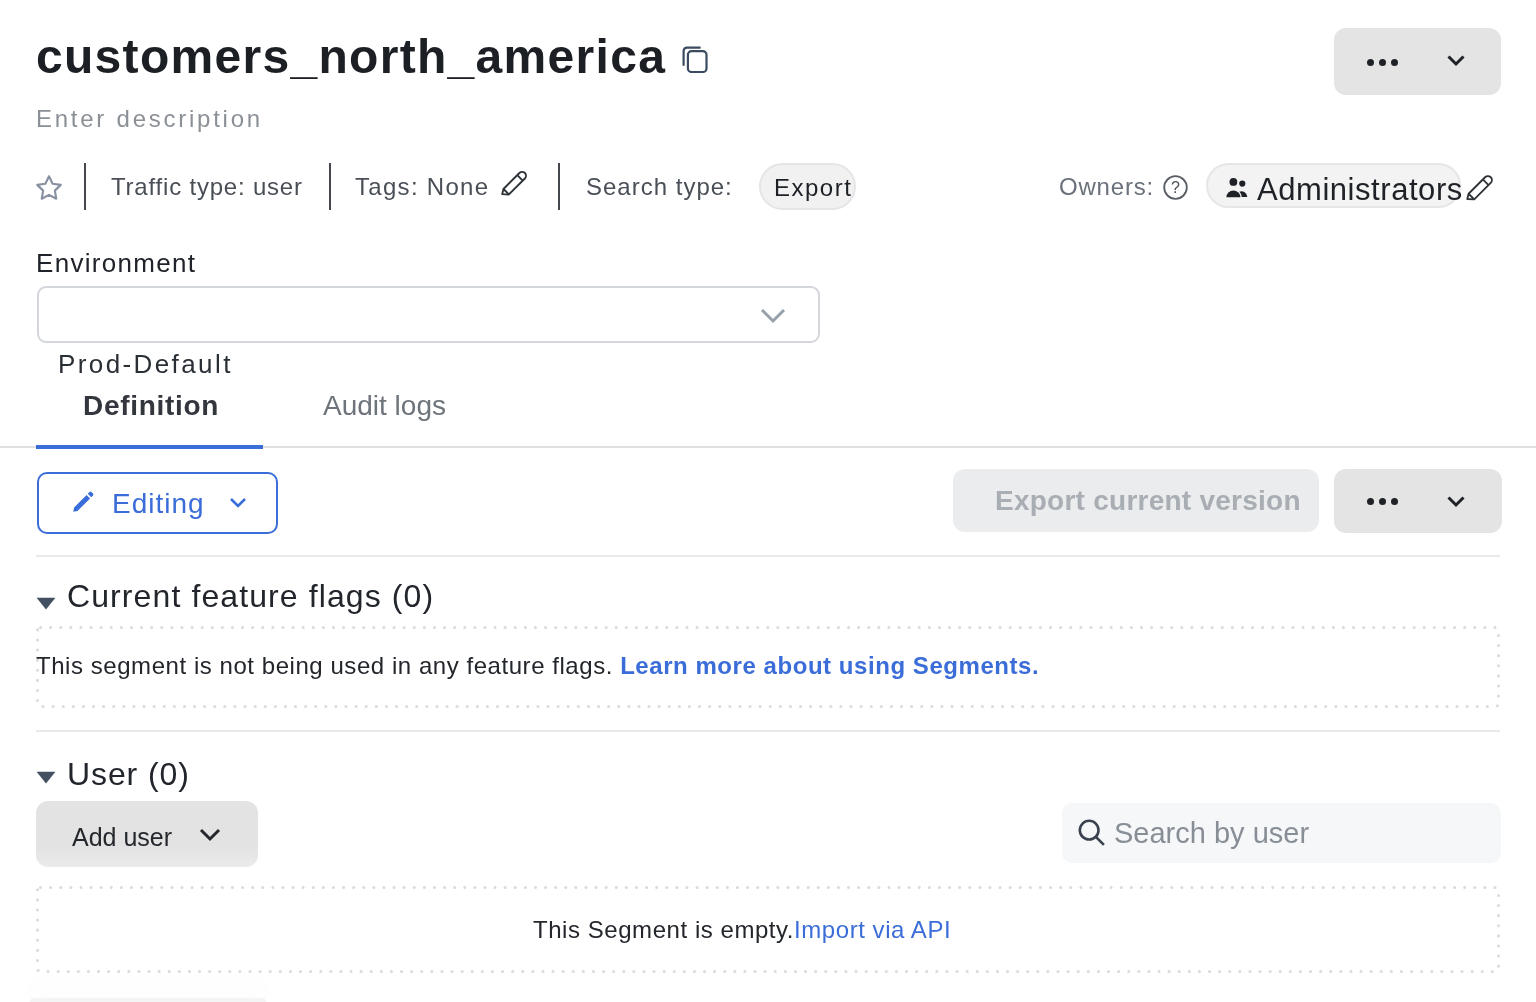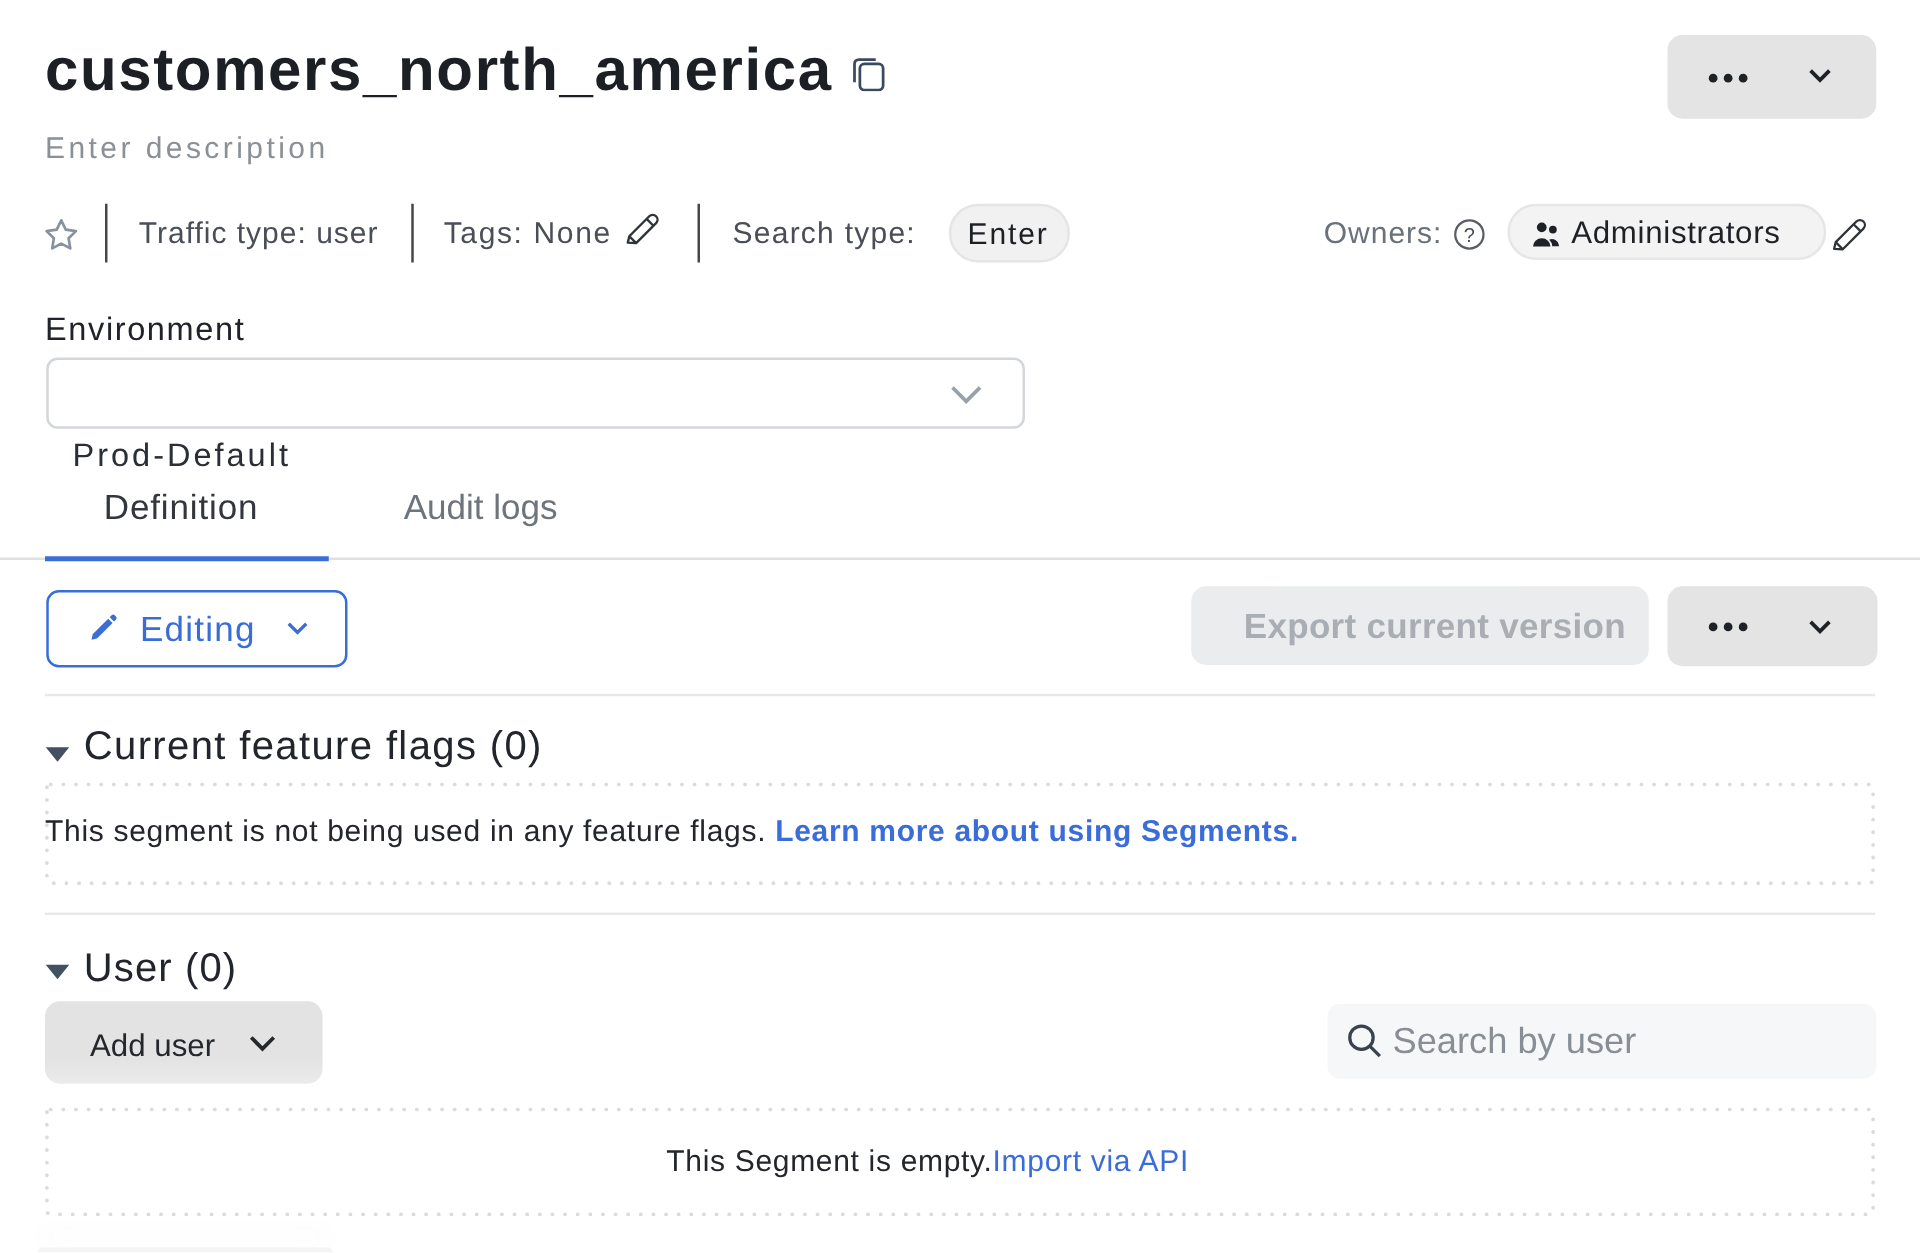--- a/index.html
+++ b/index.html
@@ -27,35 +27,35 @@
 <div class="abs" style="left:329px; top:163px; width:2px; height:47px; background:#44484e;"></div>
 <div class="abs txt" style="left:355px; top:174.5px; font-size:24px; color:#4a4f57; letter-spacing:1.3px;">Tags: None</div>
 <svg class="abs" style="left:500px; top:167px;" width="29" height="29" viewBox="0 0 26 26" fill="none" stroke="#2e3338" stroke-width="1.7" stroke-linejoin="round">
   <path d="M2 24.3 L3.1 19.7 L17.4 5.4 A3.46 3.46 0 0 1 22.3 10.3 L8 24.6 Z"></path>
   <path d="M3.1 19.7 L8 24.6"></path>
   <path d="M15.5 7.3 L20.4 12.2"></path>
 </svg>
 <div class="abs" style="left:558px; top:163px; width:2px; height:47px; background:#44484e;"></div>
 <div class="abs txt" style="left:586px; top:174.5px; font-size:24px; color:#4a4f57; letter-spacing:1.0px;">Search type:</div>
 <div class="abs" style="left:759px; top:163px; width:97px; height:47px; background:#f1f1f2; border:2px solid #e4e5e7; border-radius:24px;"></div>
-<div class="abs txt" style="left:774px; top:175.5px; font-size:24px; color:#1d2025; letter-spacing:1.5px;">Enter</div>
+<div class="abs txt" style="left:774px; top:175.5px; font-size:24px; color:#1d2025; letter-spacing:1.5px;">Export</div>
 
 <div class="abs txt" style="left:1059px; top:174.5px; font-size:24px; color:#6a717b; letter-spacing:0.8px;">Owners:</div>
 <svg class="abs" style="left:1163px; top:175px;" width="25" height="25" viewBox="0 0 25 25" fill="none">
   <circle cx="12.5" cy="12.5" r="11.3" stroke="#595e64" stroke-width="1.8"></circle>
   <text x="12.5" y="18.3" text-anchor="middle" font-family="Liberation Sans" font-size="16" fill="#4a4e54">?</text>
 </svg>
 <div class="abs" style="left:1206px; top:163px; width:255px; height:45px; background:#f3f3f4; border:2px solid #e5e6e7; border-radius:23px;"></div>
 <svg class="abs" style="left:1225px; top:177px;" width="23" height="21" viewBox="0 0 23 21" fill="#1e2126">
   <circle cx="8.4" cy="4.9" r="3.9"></circle>
   <path d="M1.4 20.2 a7 6.6 0 0 1 14 0 Z"></path>
   <circle cx="17.3" cy="6.6" r="3.1"></circle>
   <path d="M16.8 20.0 a8 7.4 0 0 0 -2.5 -5.3 a5.6 5.3 0 0 1 7.8 4.2 l0.1 1.1 Z"></path>
 </svg>
-<div class="abs txt" style="left:1257px; top:174px; font-size:25px; color:#1e2126; letter-spacing:0.55px;">Administrators</div>
+<div class="abs txt" style="left:1257px; top:174px; font-size:31px; color:#1e2126; letter-spacing:0.55px;">Administrators</div>
 <svg class="abs" style="left:1464.5px; top:170.5px;" width="30" height="30" viewBox="0 0 26 26" fill="none" stroke="#2e3338" stroke-width="1.6" stroke-linejoin="round">
   <path d="M2 24.3 L3.1 19.7 L17.4 5.4 A3.46 3.46 0 0 1 22.3 10.3 L8 24.6 Z"></path>
   <path d="M3.1 19.7 L8 24.6"></path>
   <path d="M15.5 7.3 L20.4 12.2"></path>
 </svg>
 
 <div class="abs" style="left:1334px; top:28px; width:167px; height:67px; background:#e4e4e5; border-radius:12px;"></div>
 <div class="abs" style="left:1367px; top:59px; width:7px; height:7px; border-radius:50%; background:#1e2126;"></div>
 <div class="abs" style="left:1379px; top:59px; width:7px; height:7px; border-radius:50%; background:#1e2126;"></div>
 <div class="abs" style="left:1391px; top:59px; width:7px; height:7px; border-radius:50%; background:#1e2126;"></div>
@@ -63,21 +63,21 @@
   <path d="M4.5 4.5 L12 12 L19.5 4.5"></path>
 </svg>
 
 <div class="abs txt" style="left:36px; top:250px; font-size:26px; font-weight:400; color:#20242a; letter-spacing:1.3px;">Environment</div>
 <div class="abs" style="left:37px; top:286px; width:783px; height:57px; border:2px solid #d3d6da; border-radius:9px;"></div>
 <div class="abs txt" style="left:58px; top:303px; font-size:26px; color:#2a2f36; letter-spacing:2.4px;margin-top:48px;">Prod-Default</div>
 <svg class="abs" style="left:758px; top:306px;" width="30" height="20" viewBox="0 0 30 20" fill="none" stroke="#98a0aa" stroke-width="3">
   <path d="M4 4 L15 15 L26 4"></path>
 </svg>
 
-<div class="abs txt" style="left:83px; top:392px; font-size:28px; font-weight:400; color:#33373d; letter-spacing:0.7px;">Definition</div>
+<div class="abs txt" style="left:83px; top:392px; font-size:28px; font-weight:700; color:#33373d; letter-spacing:0.7px;">Definition</div>
 <div class="abs txt" style="left:323px; top:392px; font-size:28px; font-weight:400; color:#6e747c;">Audit logs</div>
 <div class="abs" style="left:0; top:446px; width:1536px; height:2px; background:#dfe0e2;"></div>
 <div class="abs" style="left:36px; top:445px; width:227px; height:4px; background:#3b6dd8;"></div>
 
 <div class="abs" style="left:37px; top:472px; width:241px; height:62px; border:2px solid #3b6dd8; border-radius:10px;"></div>
 <svg class="abs" style="left:70px; top:489px;" width="26" height="26" viewBox="0 0 24 24" fill="#3b6dd8">
   <path d="M3 21 L3.8 17 L15.3 5.5 L18.5 8.7 L7 20.2 L3 21 Z M16.4 4.4 L17.8 3 A1.6 1.6 0 0 1 20.1 3 L21 3.9 A1.6 1.6 0 0 1 21 6.2 L19.6 7.6 Z"></path>
 </svg>
 <div class="abs txt" style="left:112px; top:490px; font-size:28px; color:#3b6dd8; letter-spacing:1.0px;">Editing</div>
 <svg class="abs" style="left:228px; top:496px;" width="20" height="14" viewBox="0 0 20 14" fill="none" stroke="#3b6dd8" stroke-width="2.6">

